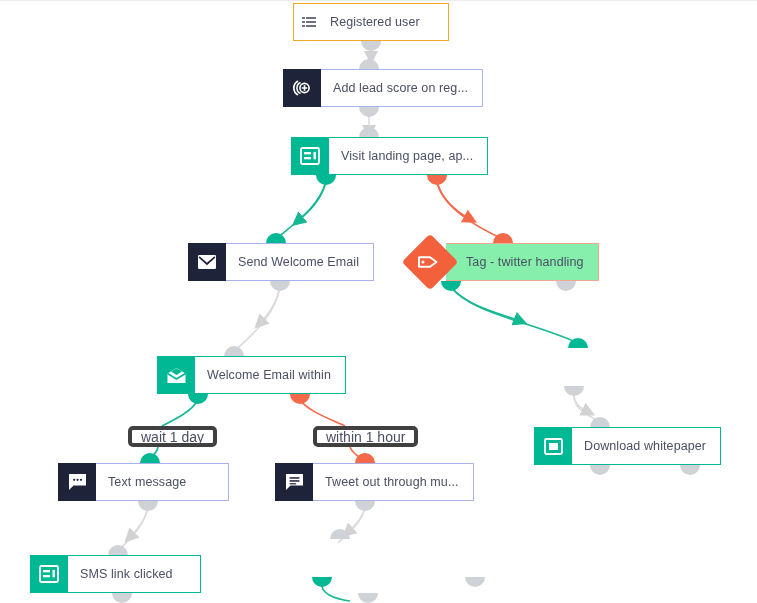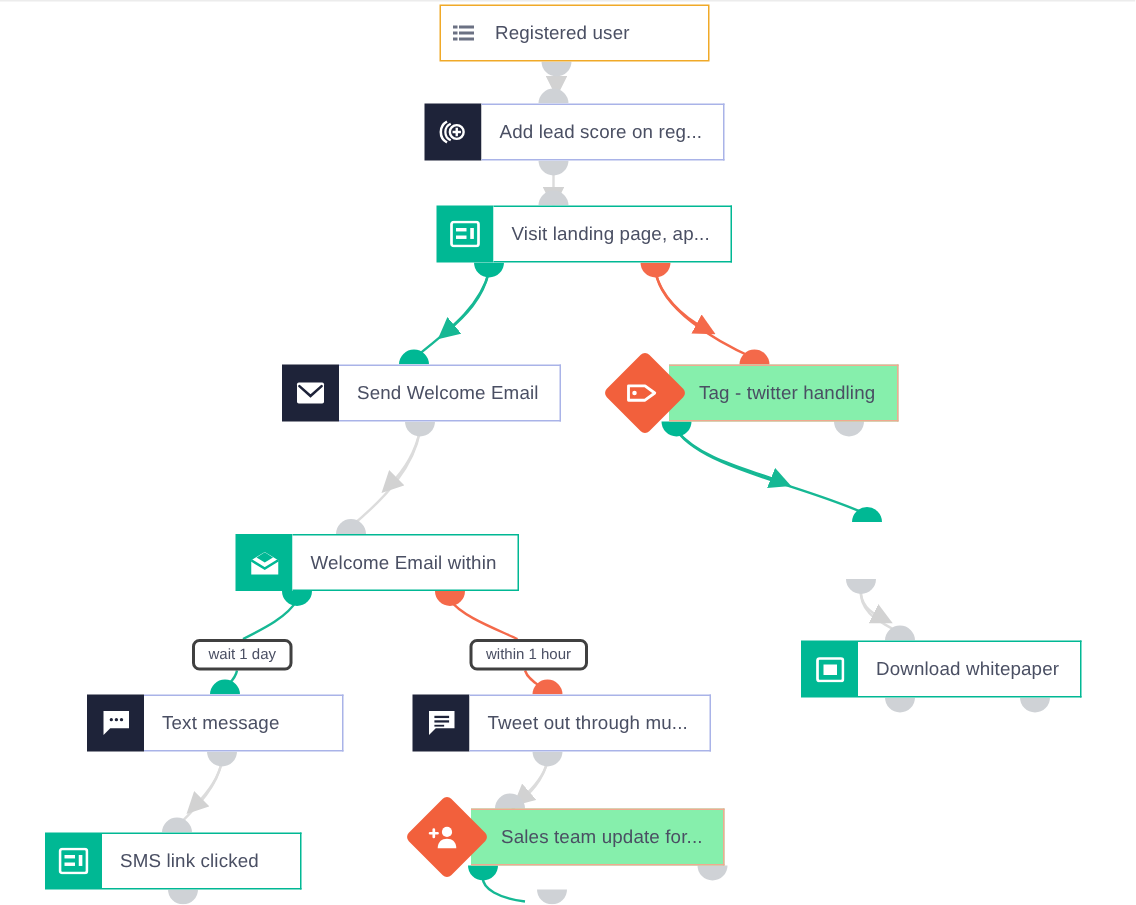--- a/index.html
+++ b/index.html
@@ -92,23 +92,23 @@
   .port.teal   { background: #00b894; }
   .port.red    { background: #f4694a; }
 
   
   .pill {
     position: absolute;
     height: 21px;
     display: flex; align-items: center; justify-content: center;
     padding: 0 9px;
     background: #ffffff;
-    border: 2px solid #404040;
+    border: 4px solid #404040;
     border-radius: 5px;
-    font-size: 10px;
+    font-size: 14px;
     color: #4a4f63;
     white-space: nowrap;
     z-index: 6;
   }
   svg { display: block; }
 </style>
 </head>
 <body>
 
 <div id="canvas">
@@ -218,21 +218,21 @@
   <div class="port bottom grey" style="left:355px;top:500px"></div>
 
   <div class="port top grey" style="left:108px;top:544px"></div>
   <div class="port bottom grey" style="left:112px;top:592px"></div>
   <div class="port bottom grey" style="left:358px;top:592px"></div>
 
   <div class="port top grey" style="left:330px;top:528px"></div>
   <div class="port bottom teal" style="left:312px;top:576px"></div>
   <div class="port bottom grey" style="left:465px;top:576px"></div>
 
-  <div class="node v-amber" style="left:293px;top:2px;width:180px">
+  <div class="node v-amber" style="left:293px;top:2px;width:156px">
     <span class="ico">
       <svg width="14" height="14" viewBox="0 0 14 14">
         <rect x="0" y="1" width="3" height="2" fill="#6b7183"></rect>
         <rect x="4" y="1" width="10" height="2" fill="#6b7183"></rect>
         <rect x="0" y="5" width="3" height="2" fill="#6b7183"></rect>
         <rect x="4" y="5" width="10" height="2" fill="#6b7183"></rect>
         <rect x="0" y="9" width="3" height="2" fill="#6b7183"></rect>
         <rect x="4" y="9" width="10" height="2" fill="#6b7183"></rect>
       </svg>
     </span>
@@ -337,30 +337,17 @@
       <svg width="20" height="18" viewBox="0 0 20 18">
         <rect x="1" y="1" width="18" height="16" rx="1.5" stroke="#fff" stroke-width="1.8" fill="none"></rect>
         <rect x="4" y="5" width="7" height="2.3" fill="#fff"></rect>
         <rect x="4" y="10" width="7" height="2.3" fill="#fff"></rect>
         <rect x="13.5" y="5" width="2.4" height="7.3" fill="#fff"></rect>
       </svg>
     </span>
     <span class="lbl">SMS link clicked</span>
   </div>
 
-  <div class="node v-diamond" style="left:276px;top:538px;width:177px">
-    <span class="ico">
-      <span class="dia"></span>
-      <span class="glyph">
-        <svg width="22" height="18" viewBox="0 0 22 18">
-          <circle cx="13" cy="5.6" r="3.4" fill="#fff"></circle>
-          <path d="M6.8 16.5 C6.8 12.2 9.6 10.2 13 10.2 C16.4 10.2 19.2 12.2 19.2 16.5 Z" fill="#fff"></path>
-          <path d="M4.2 4 L4.2 9 M1.7 6.5 L6.7 6.5" stroke="#fff" stroke-width="1.8" stroke-linecap="round"></path>
-        </svg>
-      </span>
-    </span>
-    <span class="lbl">Sales team update for...</span>
-  </div>
 
   <div class="pill" style="left:128px;top:425px">wait 1 day</div>
   <div class="pill" style="left:313px;top:425px">within 1 hour</div>
 
 </div>
 
 </body></html>

